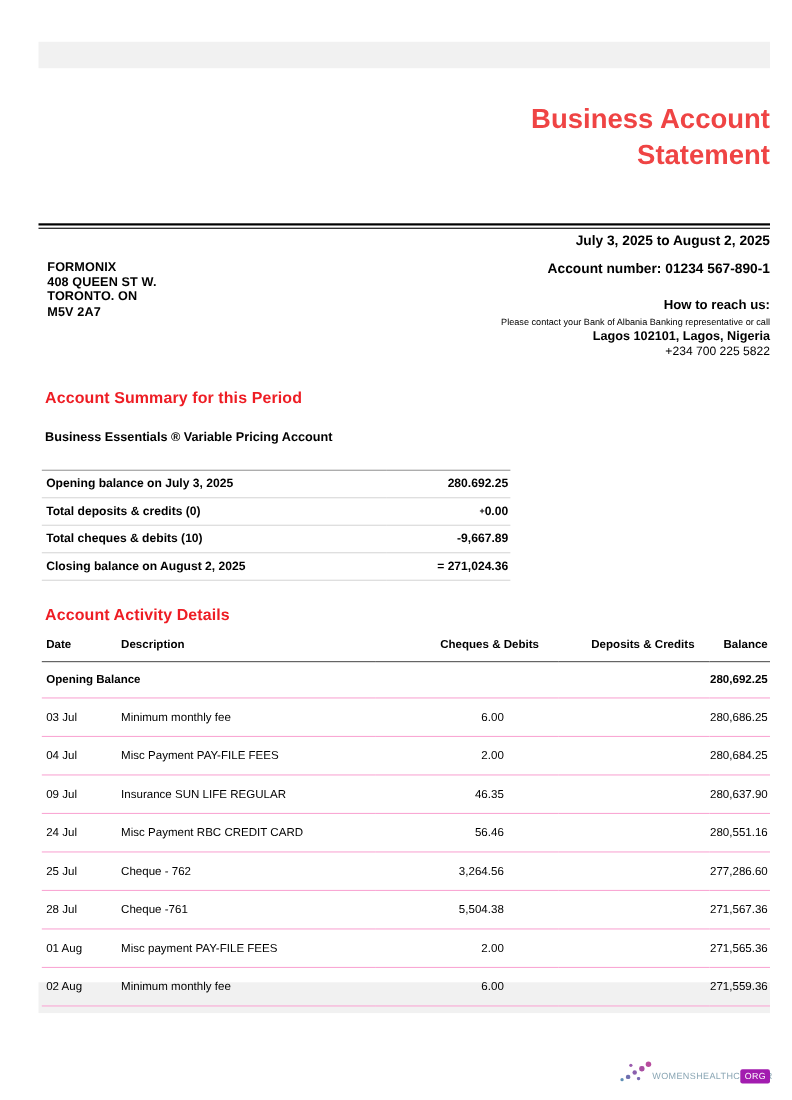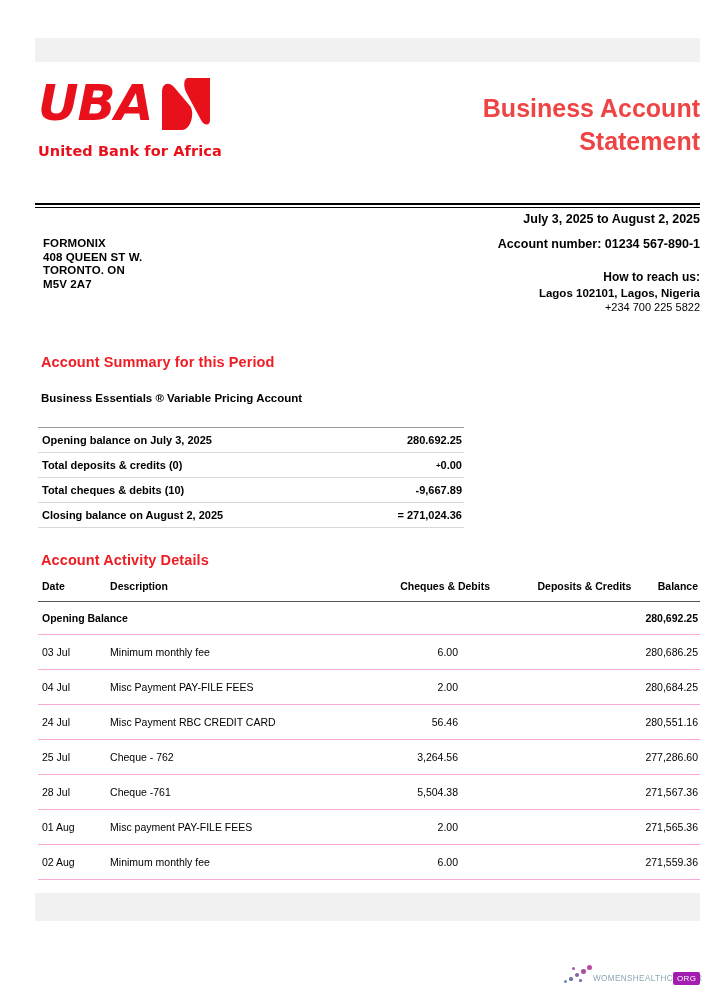--- a/index.html
+++ b/index.html
@@ -247,52 +247,41 @@
 </head>
 <body>
 
 <div class="page">
 
   <div class="band band-top"></div>
   <div class="band band-bottom"></div>
 
   <div class="masthead">
 
-    <div class="logo-block">
-      <div class="logo-row">
-        <span class="logo-word">UBA</span>
-        <span class="logo-mark">
-          <svg width="54" height="58" viewBox="0 0 54 58" xmlns="http://www.w3.org/2000/svg">
-            <path d="M4 54 L4 16 C4 8 10 5 16 11 L32 30 C37 36 33 54 24 54 Z" fill="#e8101a"></path>
-            <path d="M30 2 L52 2 L52 44 C52 50 46 50 43 44 L28 16 C25 9 26 2 30 2 Z" fill="#e8101a"></path>
-          </svg>
-        </span>
-      </div>
-      <div class="logo-tagline">United Bank for Africa</div>
-    </div>
 
     <div class="doc-title">
       <div>Business Account</div>
       <div>Statement</div>
     </div>
   </div>
 
   <div class="rule-heavy" style="top:203px;"></div>
 
   <div class="addr">
     <div>FORMONIX</div>
     <div>408 QUEEN ST W.</div>
     <div>TORONTO. ON</div>
     <div>M5V 2A7</div>
   </div>
 
   <div class="contact">
     <div class="c-period">July 3, 2025 to August 2, 2025</div>
     <div class="c-acct">Account number: 01234 567-890-1</div>
     <div class="c-reach">How to reach us:</div>
+    <div class="c-note">Please contact your Bank of Albania Banking representative or call</div>
     <div class="c-city">Lagos 102101, Lagos, Nigeria</div>
     <div class="c-phone">+234 700 225 5822</div>
   </div>
 
   <div class="sec-head" style="top:354px;">Account Summary for this Period</div>
   <div class="sub-head" style="top:392px;">Business Essentials ® Variable Pricing Account</div>
 
   <table class="summary">
     <tbody>
       <tr>
@@ -340,20 +329,27 @@
         <td class="col-deb">6.00</td>
         <td class="col-cred"></td>
         <td class="col-bal">280,686.25</td>
       </tr>
       <tr>
         <td class="col-date">04 Jul</td>
         <td class="col-desc">Misc Payment PAY-FILE FEES</td>
         <td class="col-deb">2.00</td>
         <td class="col-cred"></td>
         <td class="col-bal">280,684.25</td>
+      </tr>
+      <tr>
+        <td class="col-date">09 Jul</td>
+        <td class="col-desc">Insurance SUN LIFE REGULAR</td>
+        <td class="col-deb">46.35</td>
+        <td class="col-cred"></td>
+        <td class="col-bal">280,637.90</td>
       </tr>
       <tr>
         <td class="col-date">24 Jul</td>
         <td class="col-desc">Misc Payment RBC CREDIT CARD</td>
         <td class="col-deb">56.46</td>
         <td class="col-cred"></td>
         <td class="col-bal">280,551.16</td>
       </tr>
       <tr>
         <td class="col-date">25 Jul</td>

